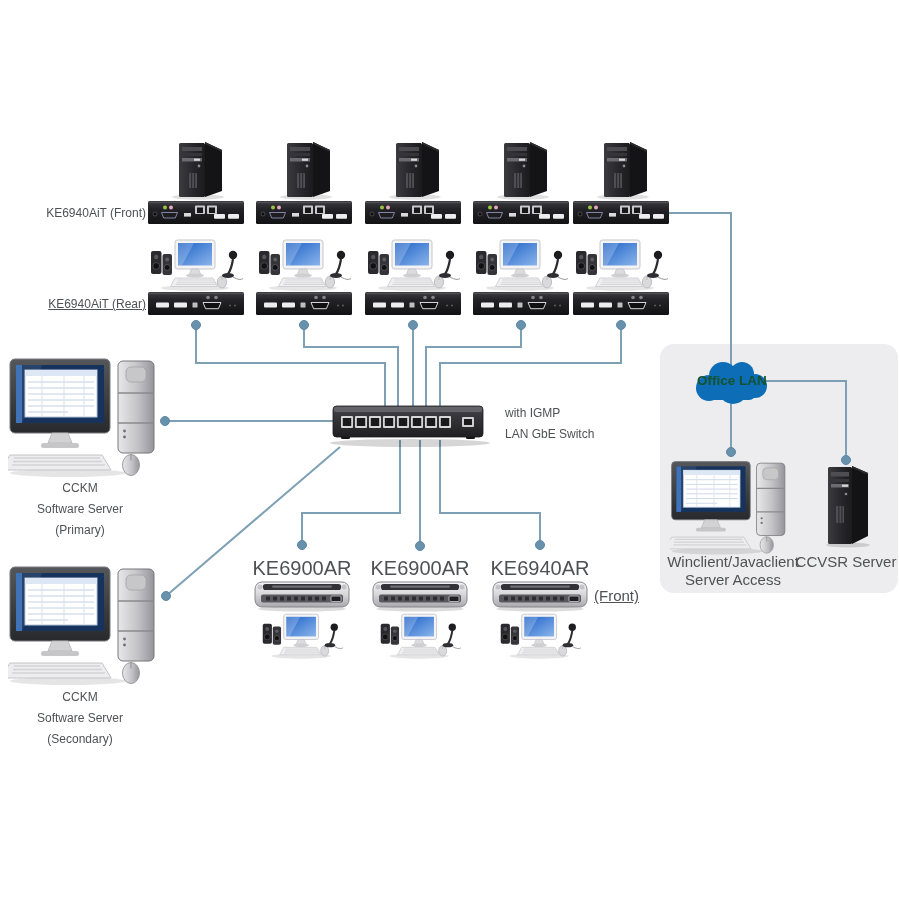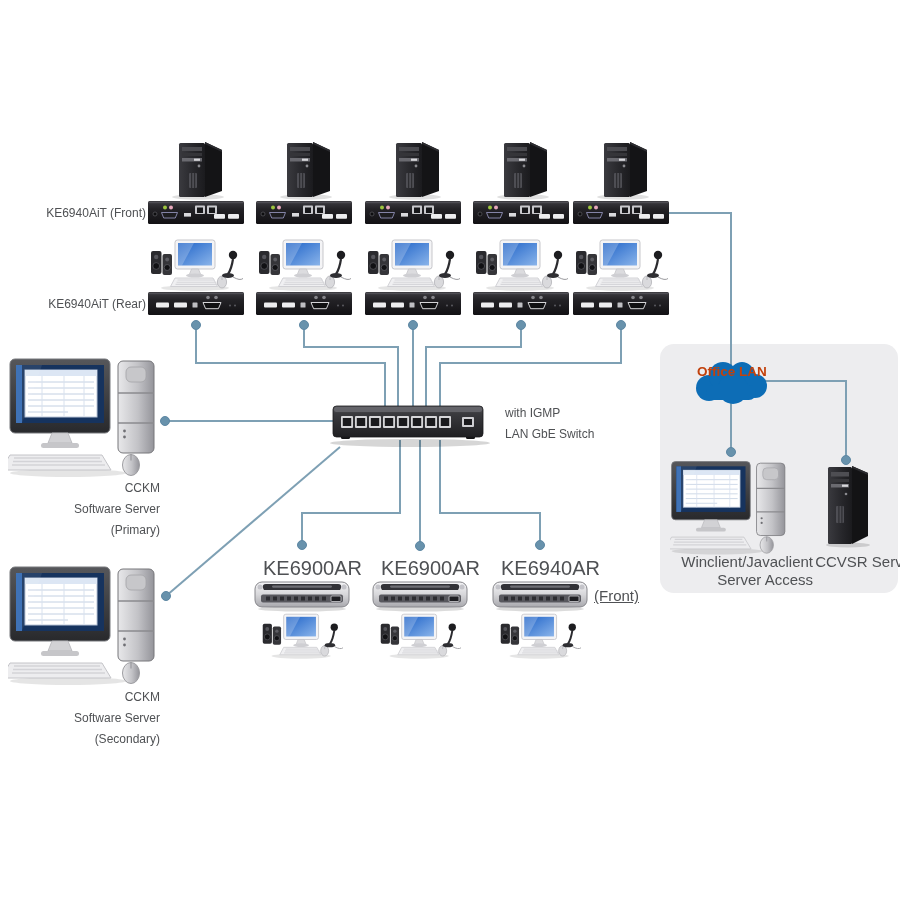--- a/index.html
+++ b/index.html
@@ -4,29 +4,29 @@
 <style>
   :root{
     --line:#7EA0B4; --node-dot:#6892AC; --cloud-blue:#0D6DB6;
     --panel-bg:#EDEDEF; --label-text:#4F5154;
   }
   html,body{margin:0;padding:0;background:#fff;}
   .canvas{position:relative;width:900px;height:900px;background:#fff;overflow:hidden;
           font-family:"Liberation Sans","DejaVu Sans",sans-serif;}
   .abs{position:absolute;}
   .lbl{position:absolute;color:var(--label-text);line-height:21px;font-size:12px;}
-  .lbl.center{text-align:right;}
+  .lbl.center{text-align:center;}
   .lbl.right{text-align:right;}
   .wire{stroke:var(--line);stroke-width:2;fill:none;}
   .wdot{fill:var(--node-dot);stroke:#5d87a3;stroke-width:1;}
   .panel{position:absolute;left:660px;top:344px;width:238px;height:249px;border-radius:14px;
          background:var(--panel-bg);}
   .cloud-fill{fill:var(--cloud-blue);}
-  .cloud-label{position:absolute;left:689px;top:364px;width:86px;text-align:center;
-               color:#c2410c;font-size:13.5px;font-weight:bold;line-height:16px;}
+  .cloud-label{position:absolute;left:689px;top:373px;width:86px;text-align:center;
+               color:#14532d;font-size:13.5px;font-weight:bold;line-height:16px;}
   .rx-label{font-size:20px;line-height:16px;}
   .side-note{font-size:15px;line-height:16px;}
   .rp-label{font-size:15px;line-height:17.5px;}
   svg.dev{position:absolute;overflow:visible;}
 </style>
 </head>
 <body>
 
 <div class="canvas">
 
@@ -255,21 +255,21 @@
         <circle class="wdot" cx="166" cy="596" r="4.5"></circle>
       <circle class="wdot" cx="302" cy="545" r="4.5"></circle>
         <circle class="wdot" cx="420" cy="546" r="4.5"></circle>
       <circle class="wdot" cx="540" cy="545" r="4.5"></circle>
       <circle class="wdot" cx="731" cy="452" r="4.5"></circle>
         <circle class="wdot" cx="846" cy="460" r="4.5"></circle>
     </g>
   </svg>
 
   <div class="lbl right" style="left:0;top:203px;width:146px;">KE6940AiT (Front)</div>
-  <div class="lbl right" style="left:0;top:294px;width:146px;">KE6940AiT (Rear)</div>
+  <div class="lbl right" style="left:0;top:294px;width:146px;text-decoration:underline;">KE6940AiT (Rear)</div>
 
   <svg class="dev" style="left:168px;top:140px" width="56" height="60">
       <use href="#icon-tower"></use>
     </svg>
   <svg class="dev" style="left:148px;top:201px" width="96" height="23">
       <use href="#icon-txfront"></use>
     </svg>
   <svg class="dev" style="left:149px;top:238px" width="94" height="54">
       <use href="#icon-workstation"></use>
     </svg>

